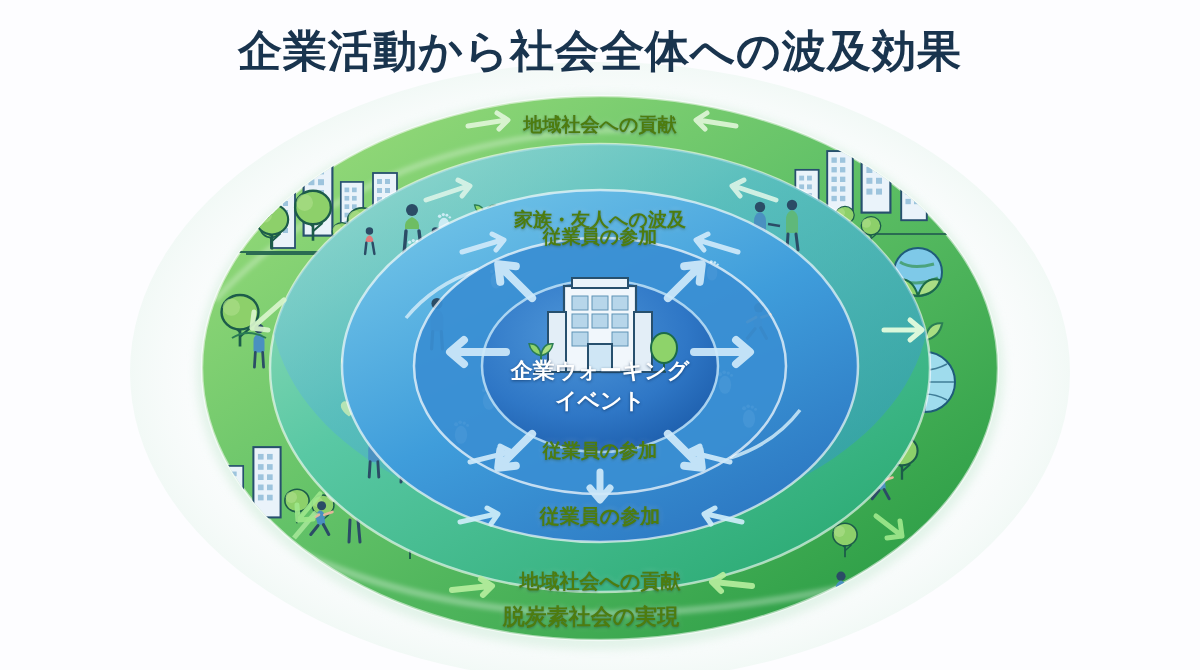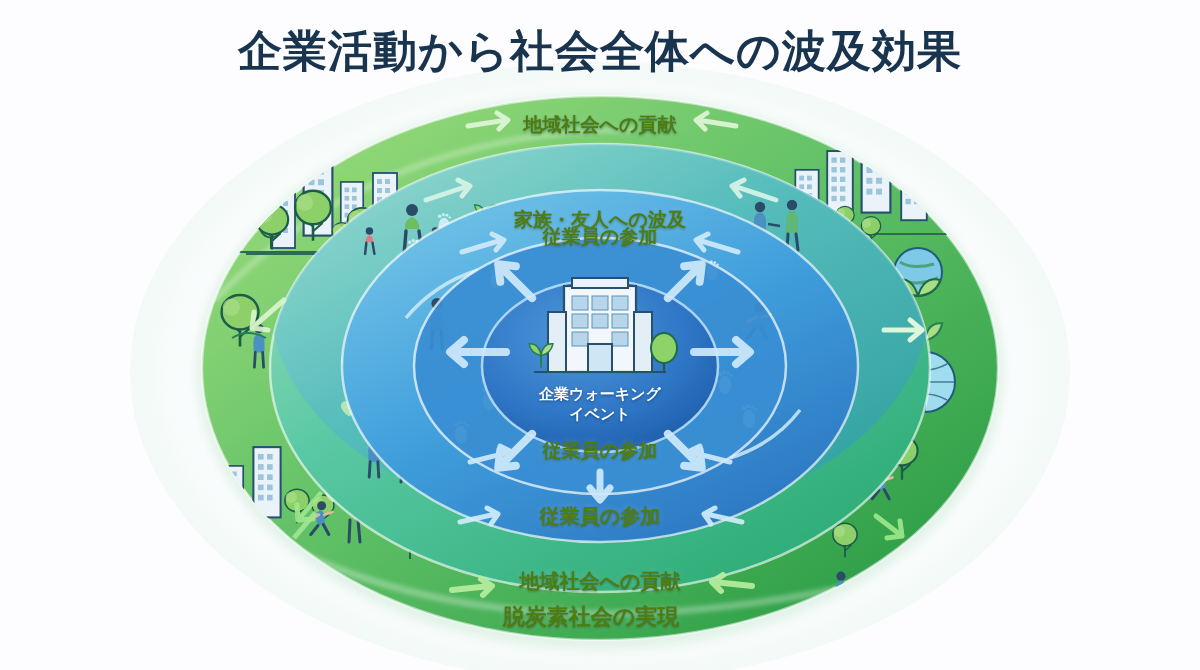--- a/index.html
+++ b/index.html
@@ -36,22 +36,22 @@
   }
   .l-outer-top{left:0;right:0;top:112px;font-size:19px;}
   .l-family  {left:0;right:0;top:170px;font-size:19px;margin-top:37px;}
   .l-emp-top {left:0;right:0;top:224px;font-size:19px;}
   .l-emp-bot {left:0;right:0;top:438px;font-size:19px;}
   .l-env     {left:0;right:0;top:503px;font-size:20px;}
   .l-bot1    {left:0;right:0;top:568px;font-size:20px;}
   .l-bot2    {left:0;right:18px;top:602px;font-size:22px;}
 
   .centerlabel{
-    position:absolute;z-index:35;left:0;right:0;top:384px;
-    text-align:center;color:#fff;font-weight:bold;font-size:15px;
+    position:absolute;z-index:35;left:0;right:0;top:356px;
+    text-align:center;color:#fff;font-weight:bold;font-size:22px;
     line-height:1.35;
     font-family:"DejaVu Sans","Liberation Sans",sans-serif;
     text-shadow:0 1px 3px rgba(10,40,80,.6);
     pointer-events:none;
   }
   .centerlabel span{display:block;}
 </style>
 </head>
 <body>
 

